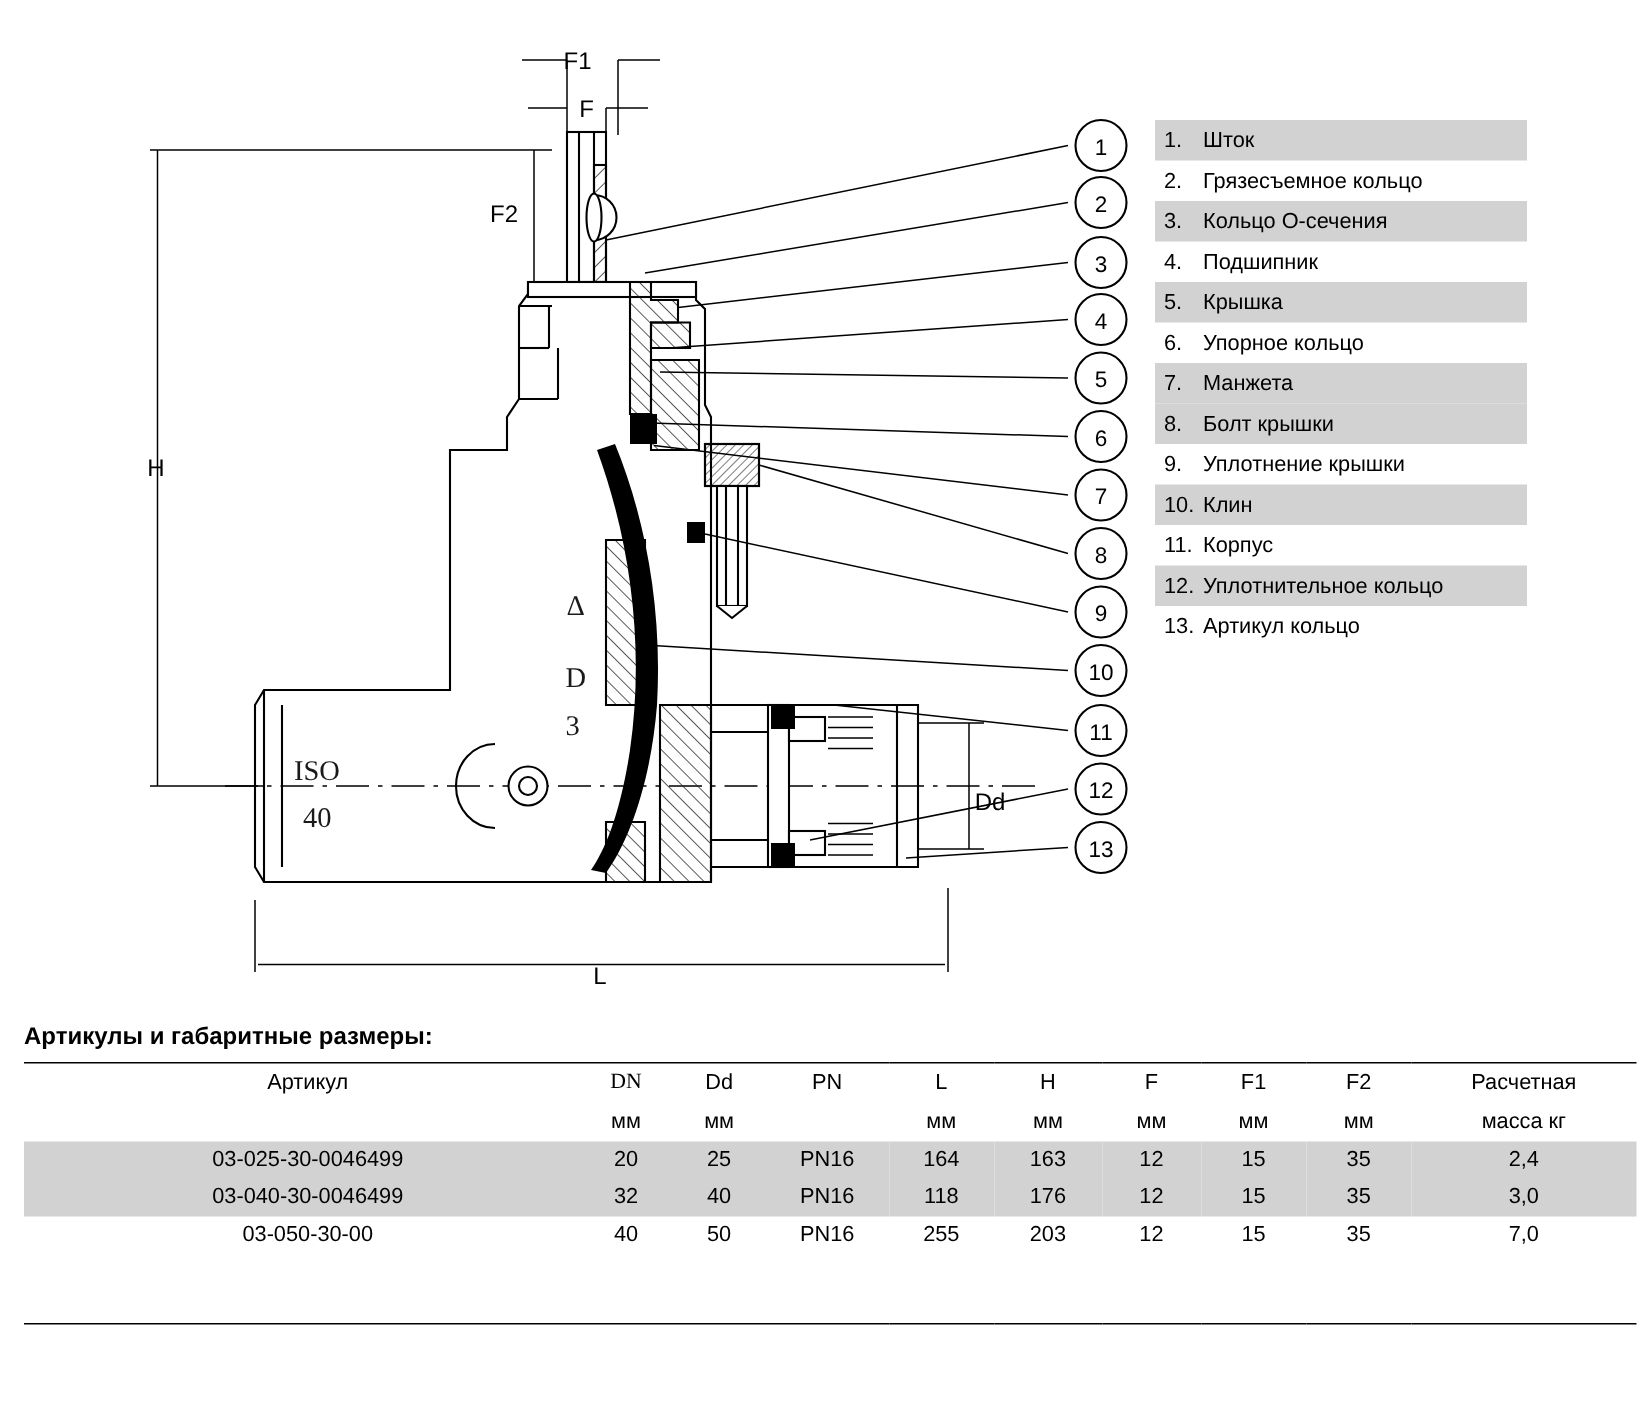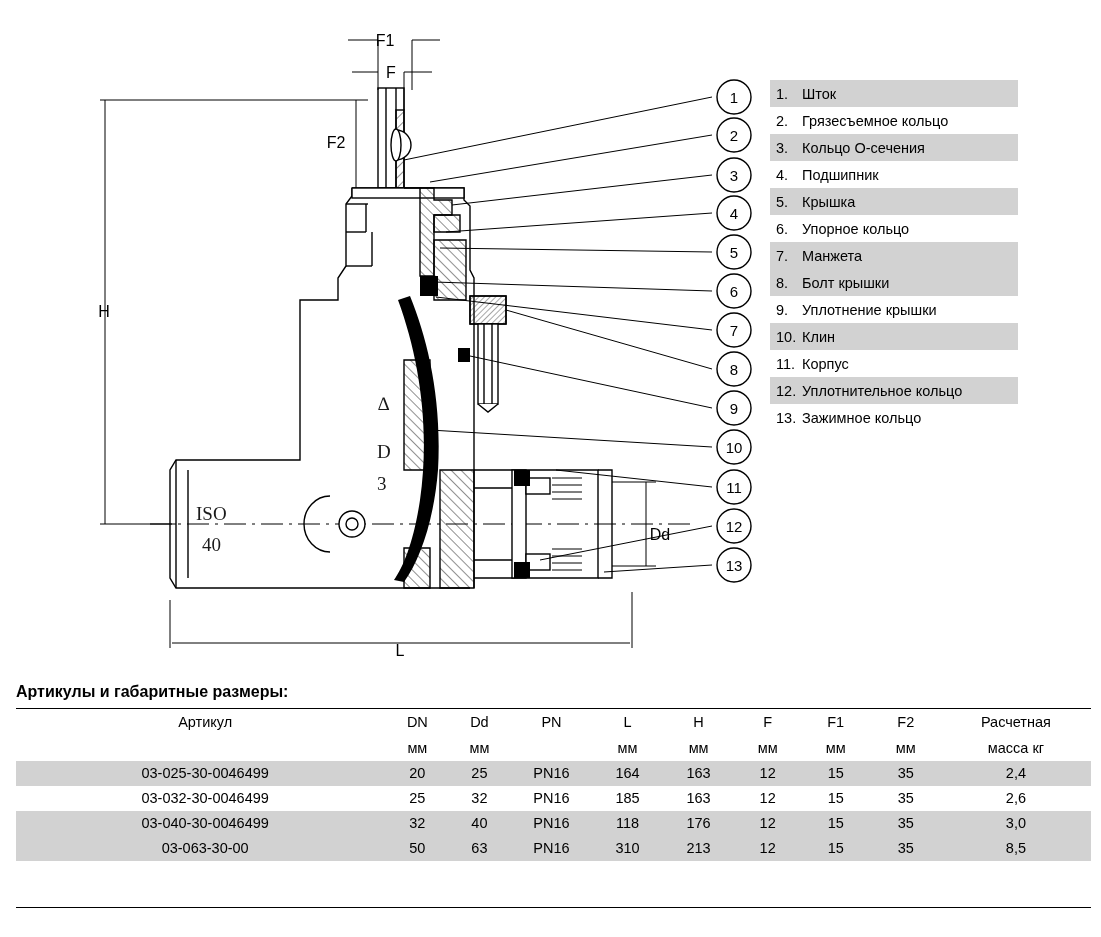--- a/index.html
+++ b/index.html
@@ -71,21 +71,21 @@
     text-align: center;
     vertical-align: middle;
   }
   th.first, td.first {
     text-align: center;
     padding-left: 8px;
     width: 370px;
   }
   thead th { height: 26px; }
   tr.shaded td { background: #d2d2d2; }
-  .col-dn   { width: 62px; }
+  .col-dn   { width: 62px; font-family: Liberation Serif, serif; }
   .col-dd   { width: 62px; }
   .col-pn   { width: 82px; text-align: center; }
   .col-l    { width: 70px; }
   .col-h    { width: 72px; }
   .col-f    { width: 66px; }
   .col-f1   { width: 70px; }
   .col-f2   { width: 70px; }
   .col-mass { width: 150px; }
   #table-bottom-pad { height: 47px; }
 
@@ -352,21 +352,21 @@
     <div class="legend-row">
       <span class="legend-num">11.</span>
       <span class="legend-label">Корпус</span>
     </div>
     <div class="legend-row shaded">
       <span class="legend-num">12.</span>
       <span class="legend-label">Уплотнительное кольцо</span>
     </div>
     <div class="legend-row">
       <span class="legend-num">13.</span>
-      <span class="legend-label">Зажимное кольцо</span>
+      <span class="legend-label">Артикул кольцо</span>
     </div>
   </div>
 </div>
 
 <div id="table-section">
   <div id="table-title">Артикулы и габаритные размеры:</div>
   <table>
     <thead>
       <tr>
         <th class="first">Артикул</th>
@@ -399,54 +399,42 @@
         <td>20</td>
         <td>25</td>
         <td>PN16</td>
         <td>164</td>
         <td>163</td>
         <td>12</td>
         <td>15</td>
         <td>35</td>
         <td>2,4</td>
       </tr>
-      <tr>
-        <td class="first">03-032-30-0046499</td>
-        <td>25</td>
-        <td>32</td>
-        <td>PN16</td>
-        <td>185</td>
-        <td>163</td>
-        <td>12</td>
-        <td>15</td>
-        <td>35</td>
-        <td>2,6</td>
-      </tr>
       <tr class="shaded">
         <td class="first">03-040-30-0046499</td>
         <td>32</td>
         <td>40</td>
         <td>PN16</td>
         <td>118</td>
         <td>176</td>
         <td>12</td>
         <td>15</td>
         <td>35</td>
         <td>3,0</td>
       </tr>
-      <tr class="shaded">
-        <td class="first">03-063-30-00</td>
+      <tr>
+        <td class="first">03-050-30-00</td>
+        <td>40</td>
         <td>50</td>
-        <td>63</td>
         <td>PN16</td>
-        <td>310</td>
-        <td>213</td>
+        <td>255</td>
+        <td>203</td>
         <td>12</td>
         <td>15</td>
         <td>35</td>
-        <td>8,5</td>
+        <td>7,0</td>
       </tr>
       <tr>
         <td id="table-bottom-pad" colspan="10"></td>
       </tr>
     </tbody>
   </table>
 </div>
 
 </body></html>

